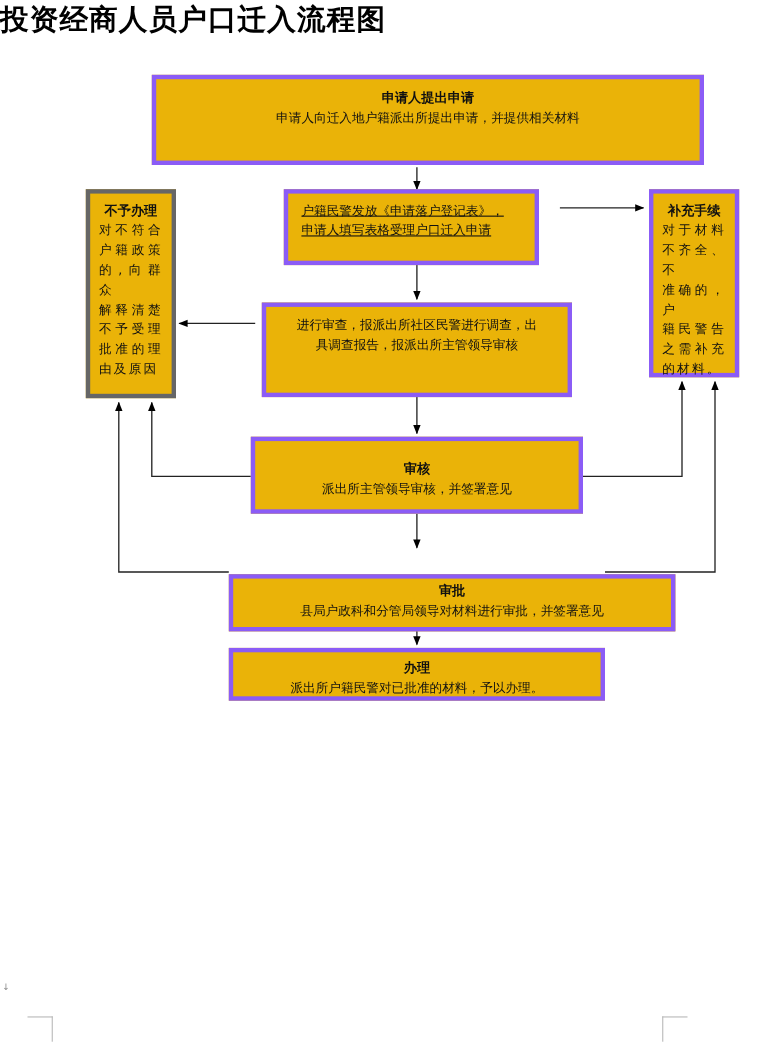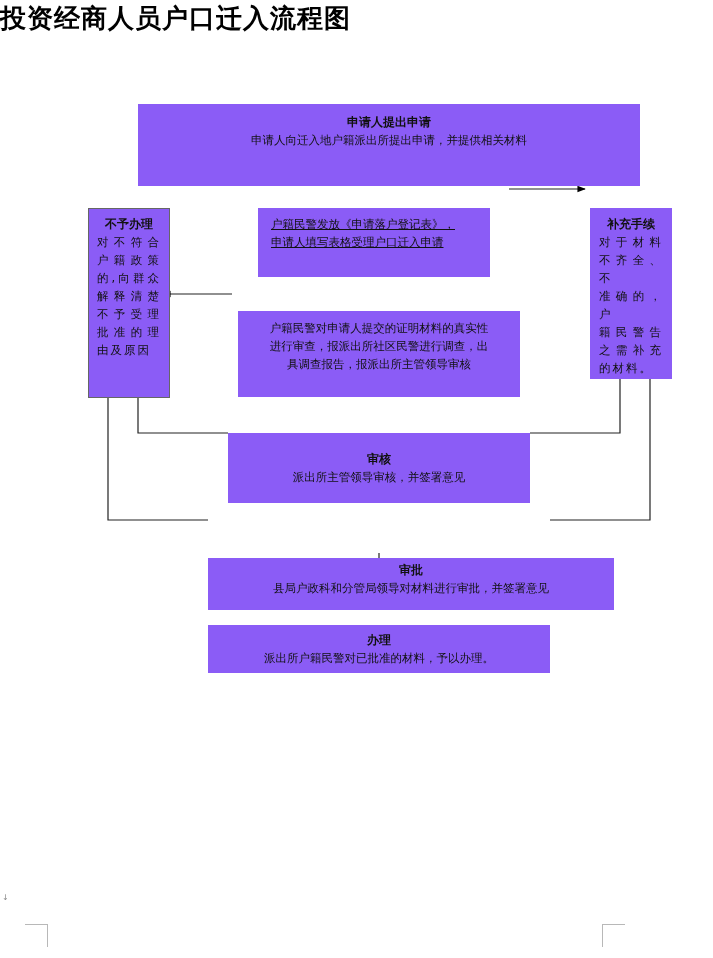--- a/index.html
+++ b/index.html
@@ -1,21 +1,21 @@
 <!DOCTYPE html>
 <html><head>
 <meta charset="utf-8">
 <style>
   html, body { margin: 0; padding: 0; background: #ffffff; }
   body { width: 713px; height: 958px; position: relative; overflow: hidden;
          font-family: "DejaVu Sans", "Liberation Sans", sans-serif; color: #111; }
   .title { position: absolute; left: 0; top: 0; width: 713px; text-align: left;
            font-family: "DejaVu Serif", "Liberation Serif", serif; font-weight: bold;
            font-size: 26px; line-height: 36px; letter-spacing: 1px; color: #000; }
-  .box { position: absolute; box-sizing: border-box; border: 1px solid #8b5cf6; background: #8b5cf6; margin-top: 36px; }
+  .box { position: absolute; box-sizing: border-box; border: 4px solid #8b5cf6; background: #eab308; }
   .box .h { font-weight: bold; font-size: 12px; line-height: 18px; text-align: center; }
   .box .t { font-size: 11.5px; line-height: 18px; }
   .center .t { text-align: center; }
   .side .t { text-align: justify; text-align-last: justify; padding: 0 8px; word-break: break-all; letter-spacing: 2px; }
   .side .t:last-child { text-align-last: left; }
   svg.wires { position: absolute; left: 0; top: 0; }
   .corner { position: absolute; border-color: #b8b8b8; border-style: solid; width: 22px; height: 22px; }
   .mark { position: absolute; left: 2px; top: 893px; font-size: 8px; color: #888; }
 </style>
 </head>
@@ -48,41 +48,40 @@
   <div class="h">申请人提出申请</div>
   <div class="t">申请人向迁入地户籍派出所提出申请，并提供相关材料</div>
 </div>
 
 <div class="box" style="left:258px; top:172px; width:232px; height:69px; padding:6px 0 0 12px;text-decoration:underline;">
   <div class="t">户籍民警发放《申请落户登记表》，</div>
   <div class="t">申请人填写表格受理户口迁入申请</div>
 </div>
 
 <div class="box center" style="left:238px; top:275px; width:282px; height:86px; padding-top:7px;">
-  <div class="t">户籍民警对申请人提交的证明材料的真实性</div>
   <div class="t">进行审查，报派出所社区民警进行调查，出</div>
   <div class="t">具调查报告，报派出所主管领导审核</div>
 </div>
 
 <div class="box center" style="left:228px; top:397px; width:302px; height:70px; padding-top:16px;">
   <div class="h">审核</div>
   <div class="t">派出所主管领导审核，并签署意见</div>
 </div>
 
 <div class="box center" style="left:208px; top:522px; width:406px; height:52px; padding-top:2px;">
   <div class="h">审批</div>
   <div class="t">县局户政科和分管局领导对材料进行审批，并签署意见</div>
 </div>
 
 <div class="box center" style="left:208px; top:589px; width:342px; height:48px; padding-top:5px;">
   <div class="h">办理</div>
   <div class="t">派出所户籍民警对已批准的材料，予以办理。</div>
 </div>
 
-<div class="box side" style="left:88px; top:172px; width:82px; height:190px; padding-top:6px; border-color:#666;">
+<div class="box side" style="left:78px; top:172px; width:82px; height:190px; padding-top:6px; border-color:#666;">
   <div class="h">不予办理</div>
   <div class="t">对不符合</div>
   <div class="t">户籍政策</div>
   <div class="t">的,向群众</div>
   <div class="t">解释清楚</div>
   <div class="t">不予受理</div>
   <div class="t">批准的理</div>
   <div class="t">由及原因</div>
 </div>
 

